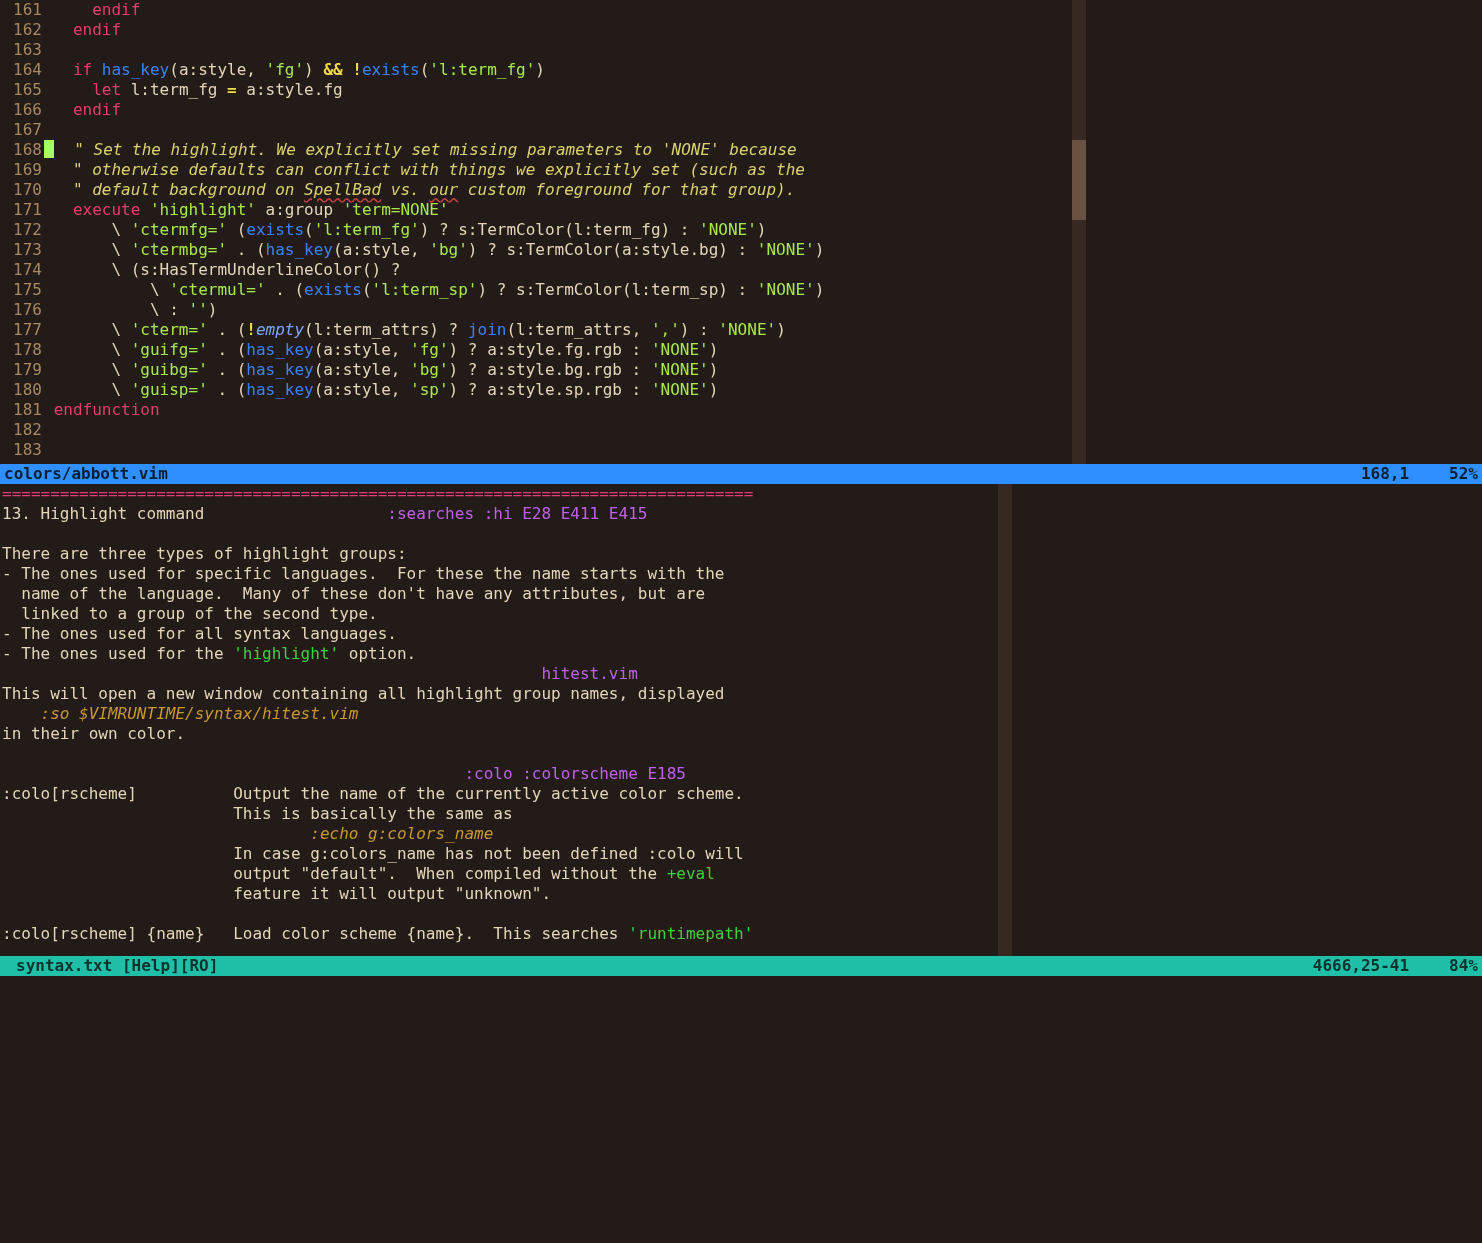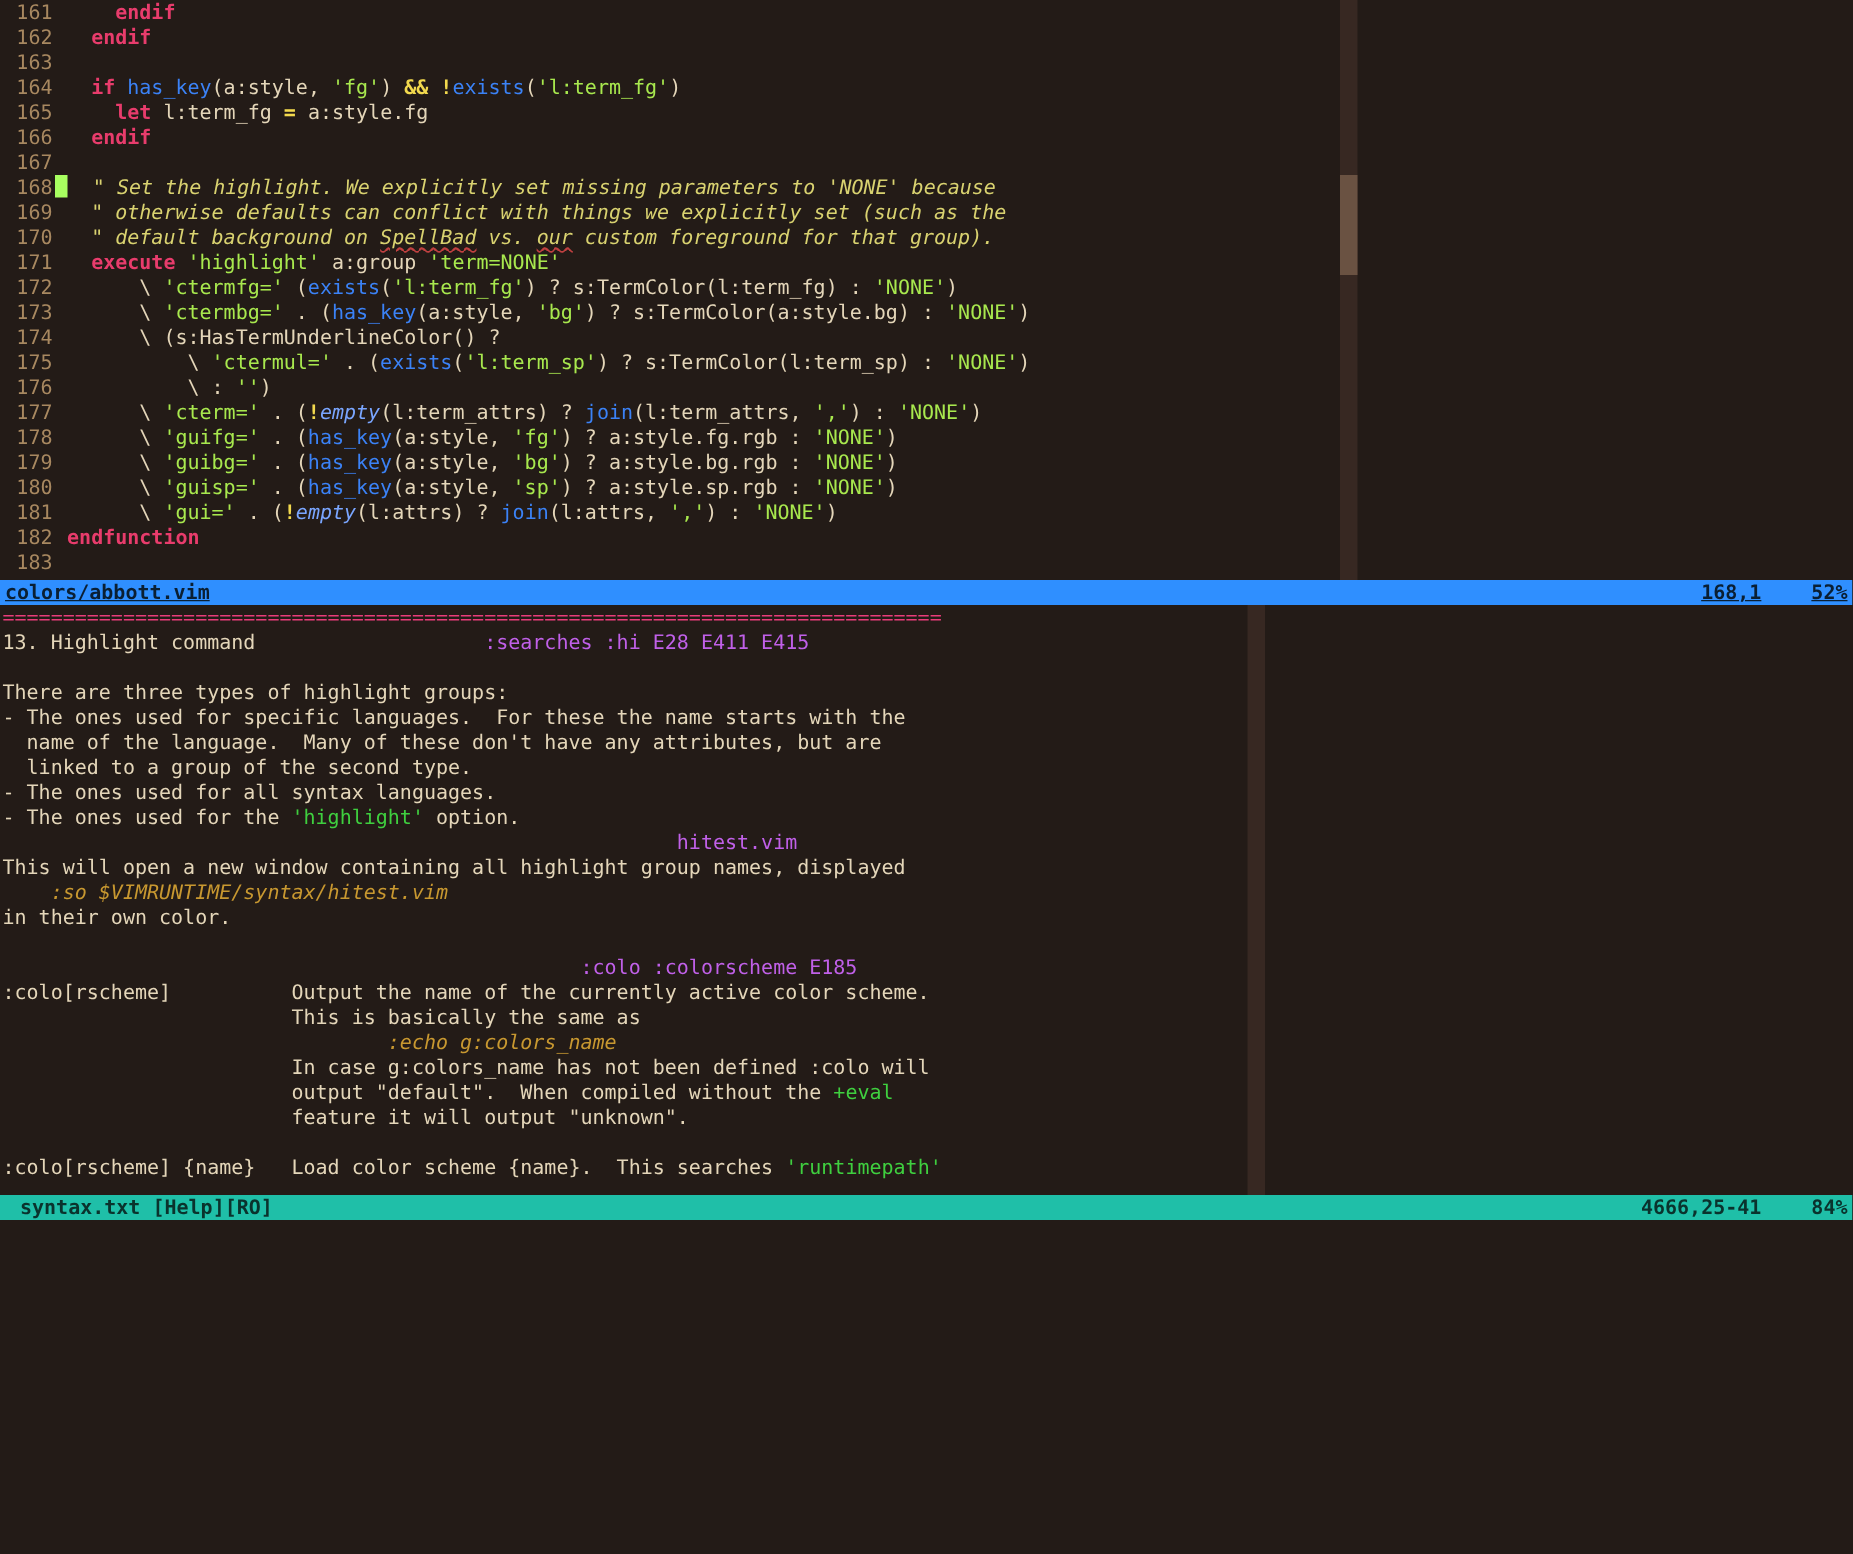--- a/index.html
+++ b/index.html
@@ -50,21 +50,21 @@
     background: #a8ff60;
     vertical-align: -3px;
     margin-right: 1px;
   }
   .statusbar {
     display: flex;
     height: 20px;
     padding: 0 4px;
     font-weight: bold;
   }
-  .sb1 { background: #2f8fff; color: #0a1f33; text-decoration: underline; }
+  .sb1 { background: #2f8fff; color: #0a1f33; }
   .sb2 { background: #1fbfa8; color: #0a332d; padding-left: 16px; }
   .sb-left { flex: 1 1 auto; }
   .sb-pos { margin-right: 40px; }
   .sb-pct { }
   .help-area {
     position: relative;
     height: 472px;
     padding-left: 0;
     color: #e4d6b9;
   }
@@ -72,21 +72,21 @@
   .help-scroll-track {
     position: absolute; right: 470px; top: 0;
     width: 14px; height: 472px;
     background: #372822;
   }
   .cmdline-area {
     height: 267px;
     background: #231b17;
   }
   
-  .kw    { color: #e83c6c; font-weight: bold; }    
+  .kw    { color: #e83c6c; font-weight: normal; }    
   .fn    { color: #3b82f6; }                       
   .fn-i  { color: #7aa6ff; font-style: italic; }
   .op    { color: #f2d94e; font-weight: bold; }    
   .var   { color: #e4d6b9; }                       
   .str   { color: #a8e84e; }                       
   .cmt   { color: #d9d270; font-style: italic; }   
   .cmt-u { color: #d9d270; font-style: italic; text-decoration: underline wavy #c04040; text-underline-offset: 2px; }
   .separator { color: #e83c7a; }
   .tag   { color: #c060e8; }
   .special { color: #c89830; font-style: italic; }
@@ -135,21 +135,20 @@
       <div class="row">   <span class="kw">execute</span><span class="var"> </span><span class="str">'highlight'</span><span class="var"> a:group </span><span class="str">'term=NONE'</span></div>
       <div class="row">       <span class="var">\ </span><span class="str">'ctermfg='</span><span class="var"> (</span><span class="fn">exists</span><span class="var">(</span><span class="str">'l:term_fg'</span><span class="var">) ? s:TermColor(l:term_fg) : </span><span class="str">'NONE'</span><span class="var">)</span></div>
       <div class="row">       <span class="var">\ </span><span class="str">'ctermbg='</span><span class="var"> . (</span><span class="fn">has_key</span><span class="var">(a:style, </span><span class="str">'bg'</span><span class="var">) ? s:TermColor(a:style.bg) : </span><span class="str">'NONE'</span><span class="var">)</span></div>
       <div class="row">       <span class="var">\ (s:HasTermUnderlineColor() ?</span></div>
       <div class="row">           <span class="var">\ </span><span class="str">'ctermul='</span><span class="var"> . (</span><span class="fn">exists</span><span class="var">(</span><span class="str">'l:term_sp'</span><span class="var">) ? s:TermColor(l:term_sp) : </span><span class="str">'NONE'</span><span class="var">)</span></div>
       <div class="row">           <span class="var">\ : </span><span class="str">''</span><span class="var">)</span></div>
       <div class="row">       <span class="var">\ </span><span class="str">'cterm='</span><span class="var"> . (</span><span class="op">!</span><span class="fn-i">empty</span><span class="var">(l:term_attrs) ? </span><span class="fn">join</span><span class="var">(l:term_attrs, </span><span class="str">','</span><span class="var">) : </span><span class="str">'NONE'</span><span class="var">)</span></div>
       <div class="row">       <span class="var">\ </span><span class="str">'guifg='</span><span class="var"> . (</span><span class="fn">has_key</span><span class="var">(a:style, </span><span class="str">'fg'</span><span class="var">) ? a:style.fg.rgb : </span><span class="str">'NONE'</span><span class="var">)</span></div>
       <div class="row">       <span class="var">\ </span><span class="str">'guibg='</span><span class="var"> . (</span><span class="fn">has_key</span><span class="var">(a:style, </span><span class="str">'bg'</span><span class="var">) ? a:style.bg.rgb : </span><span class="str">'NONE'</span><span class="var">)</span></div>
       <div class="row">       <span class="var">\ </span><span class="str">'guisp='</span><span class="var"> . (</span><span class="fn">has_key</span><span class="var">(a:style, </span><span class="str">'sp'</span><span class="var">) ? a:style.sp.rgb : </span><span class="str">'NONE'</span><span class="var">)</span></div>
-      <div class="row">       <span class="var">\ </span><span class="str">'gui='</span><span class="var"> . (</span><span class="op">!</span><span class="fn-i">empty</span><span class="var">(l:attrs) ? </span><span class="fn">join</span><span class="var">(l:attrs, </span><span class="str">','</span><span class="var">) : </span><span class="str">'NONE'</span><span class="var">)</span></div>
       <div class="row"> <span class="kw">endfunction</span></div>
       <div class="row"> </div>
     </div>
   <div class="scroll-track"></div>
   <div class="scroll-thumb"></div>
 </div>
 
 <div class="statusbar sb1">
   <span class="sb-left">colors/abbott.vim</span>
   <span class="sb-pos">168,1</span>

